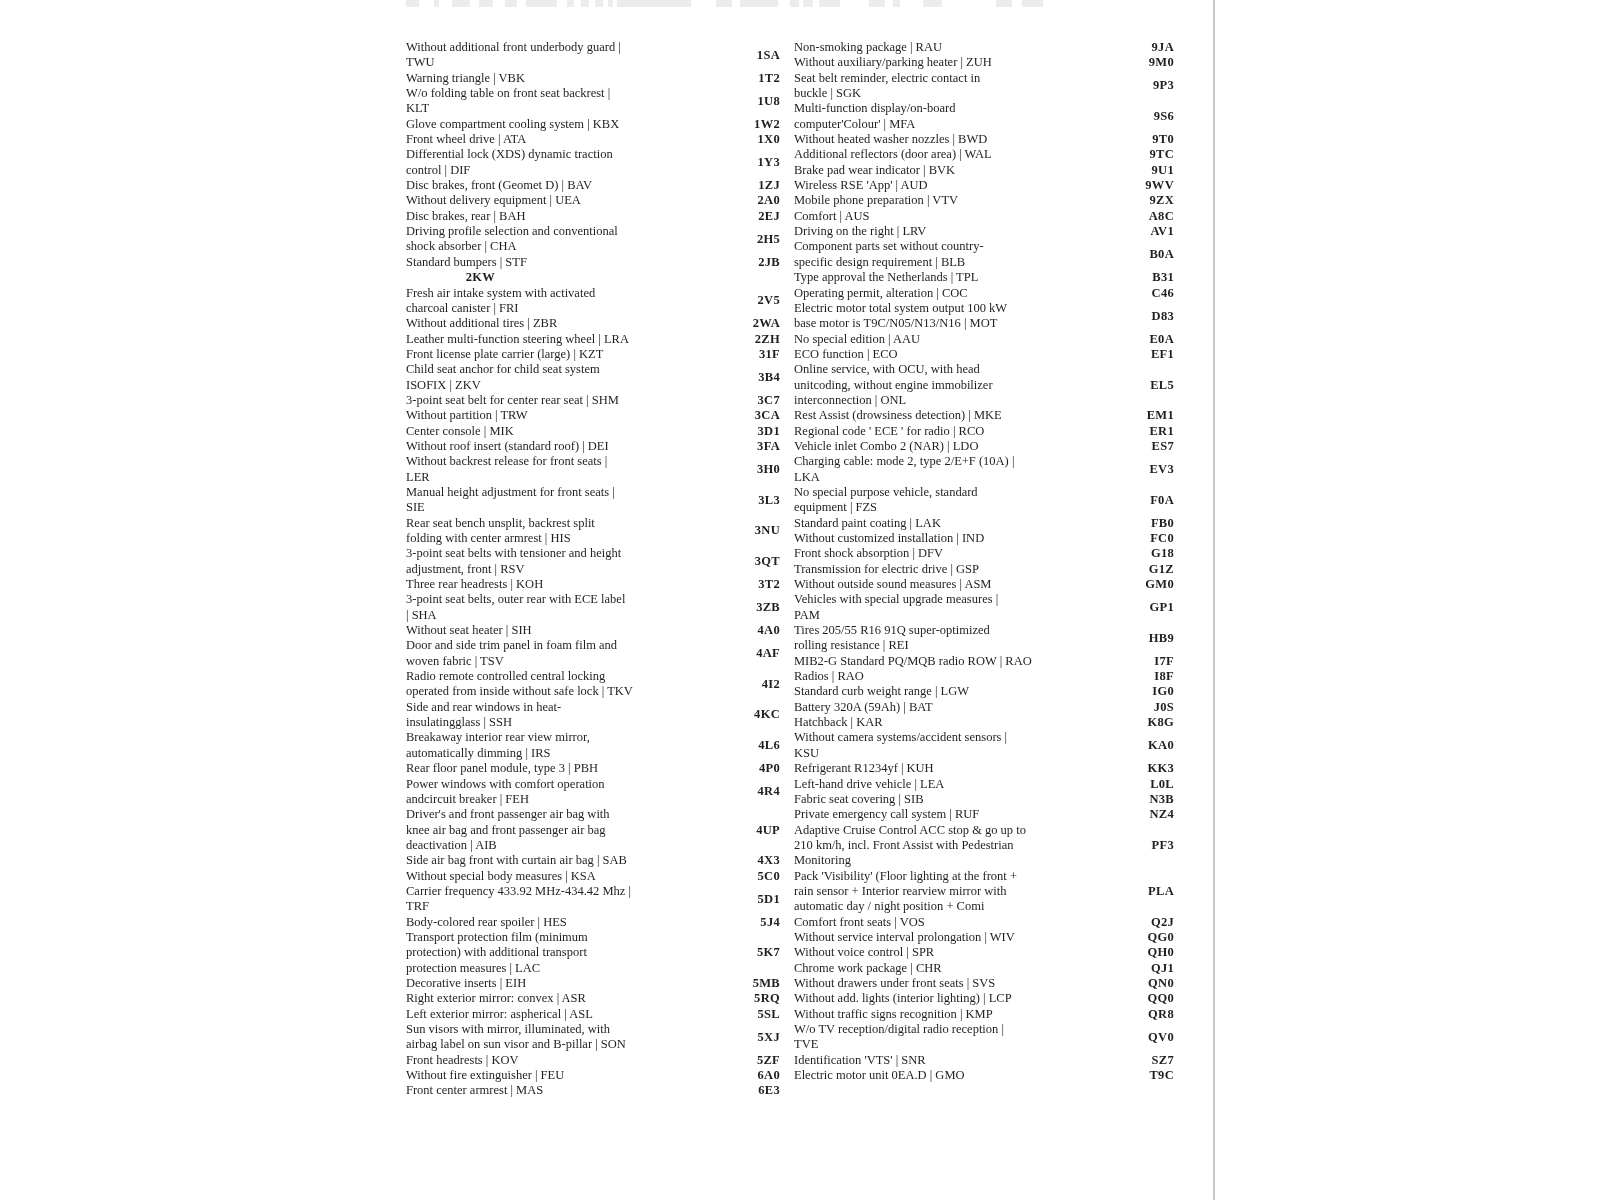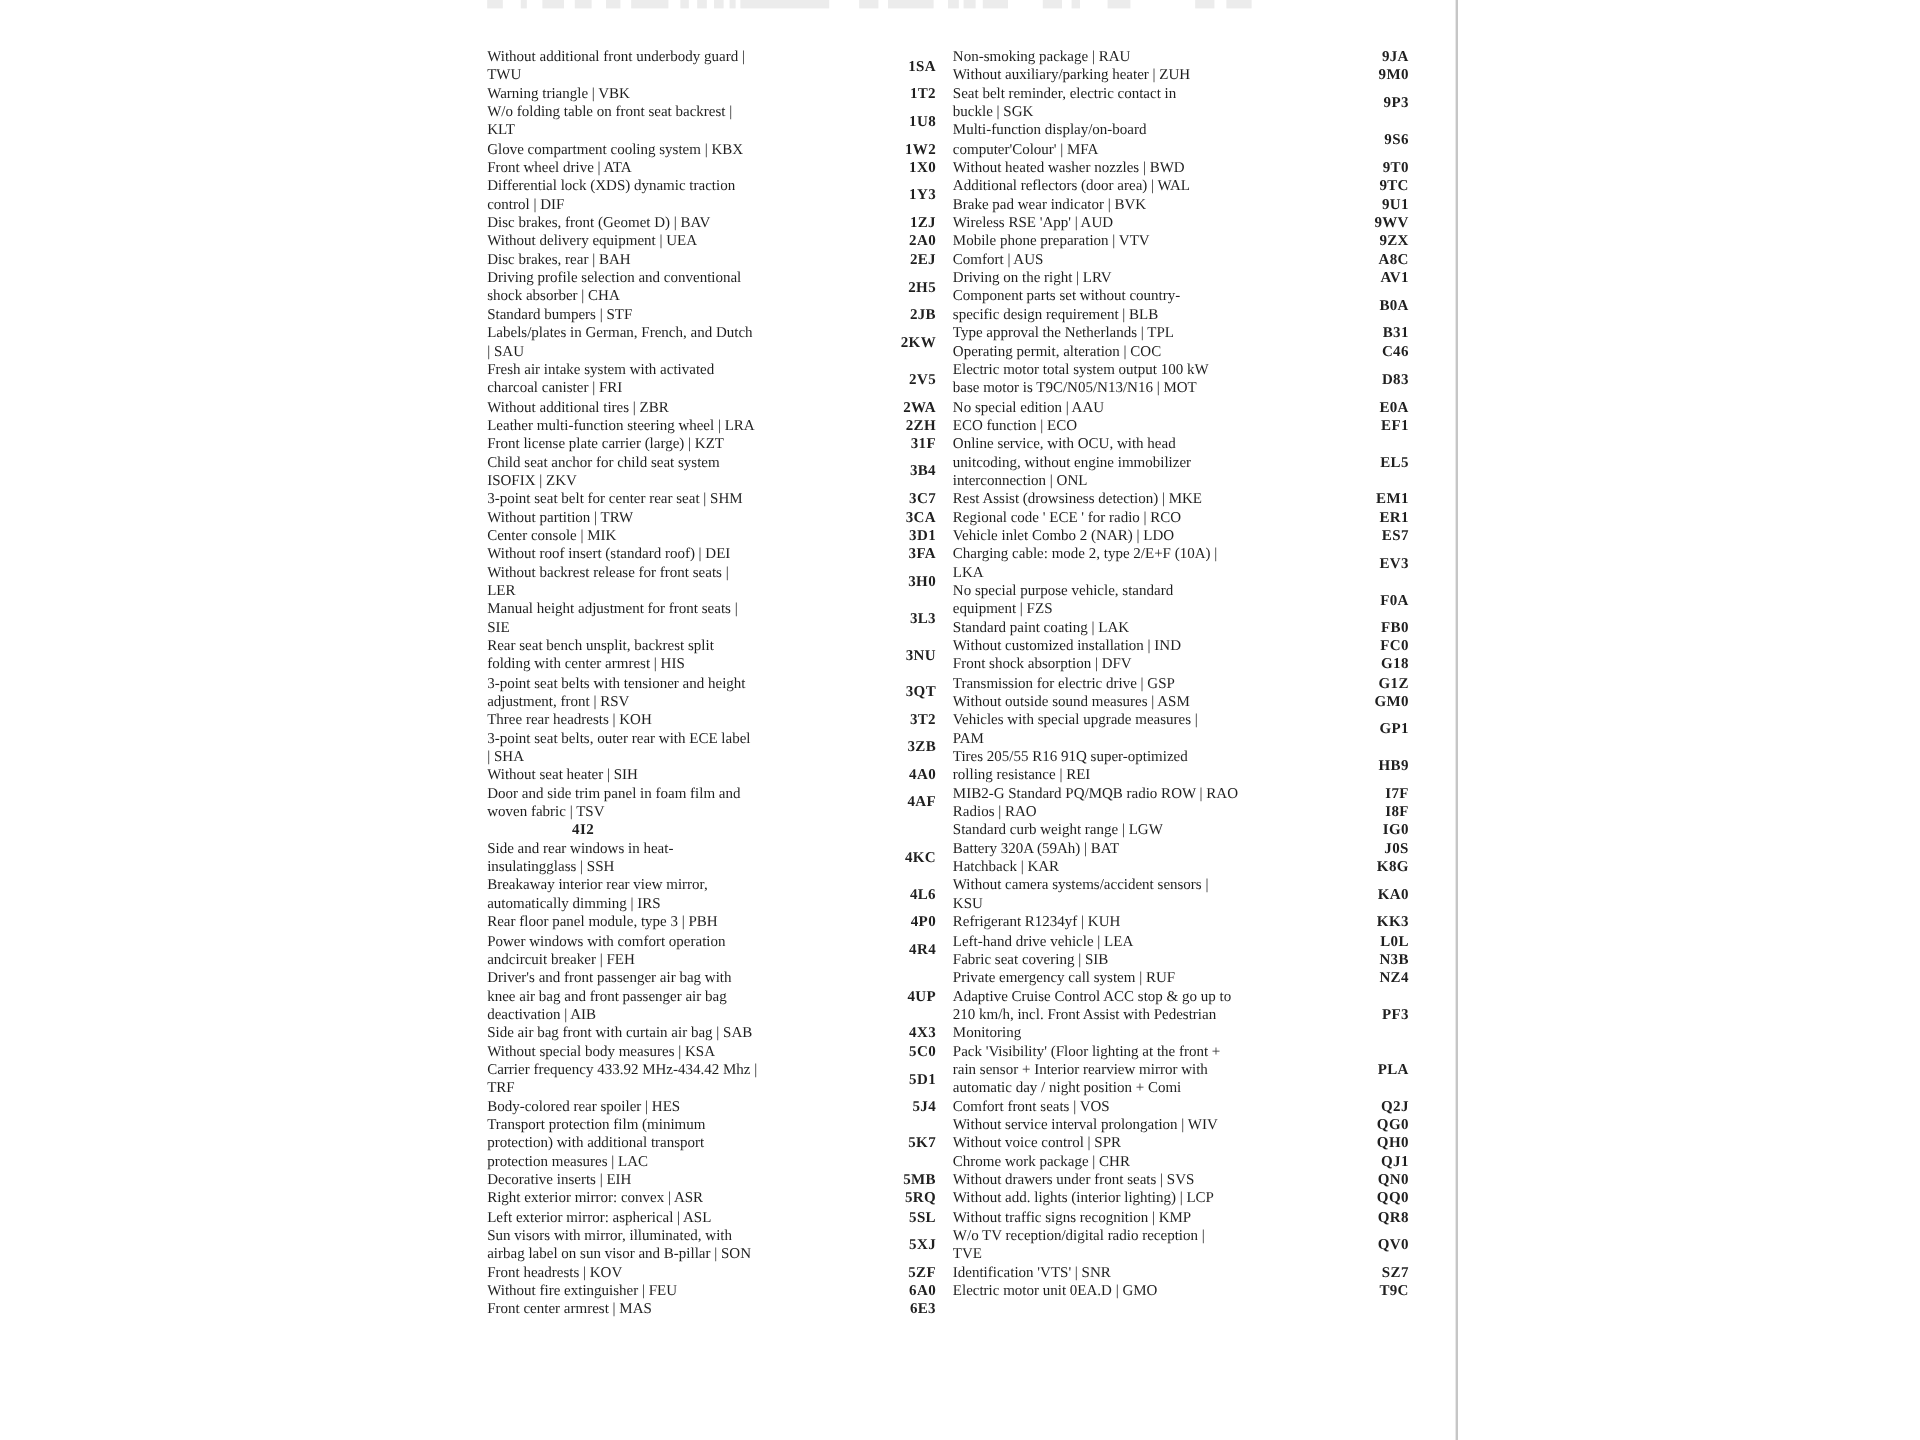--- a/index.html
+++ b/index.html
@@ -159,22 +159,20 @@
 shock absorber | CHA</div>
     <div class="code">2H5</div>
   </div>
 
   <div class="row">
     <div class="desc">Standard bumpers | STF</div>
     <div class="code">2JB</div>
   </div>
 
   <div class="row">
-    <div class="desc">Labels/plates in German, French, and Dutch
-| SAU</div>
     <div class="code">2KW</div>
   </div>
 
   <div class="row">
     <div class="desc">Fresh air intake system with activated
 charcoal canister | FRI</div>
     <div class="code">2V5</div>
   </div>
 
   <div class="row">
@@ -259,20 +257,22 @@
   </div>
 
   <div class="row">
     <div class="desc">Door and side trim panel in foam film and
 woven fabric | TSV</div>
     <div class="code">4AF</div>
   </div>
 
 
   <div class="row">
+    <div class="desc">Radio remote controlled central locking
+operated from inside without safe lock | TKV</div>
     <div class="code">4I2</div>
   </div>
 
   <div class="row">
     <div class="desc">Side and rear windows in heat-
 insulatingglass | SSH</div>
     <div class="code">4KC</div>
   </div>
 
   <div class="row">

